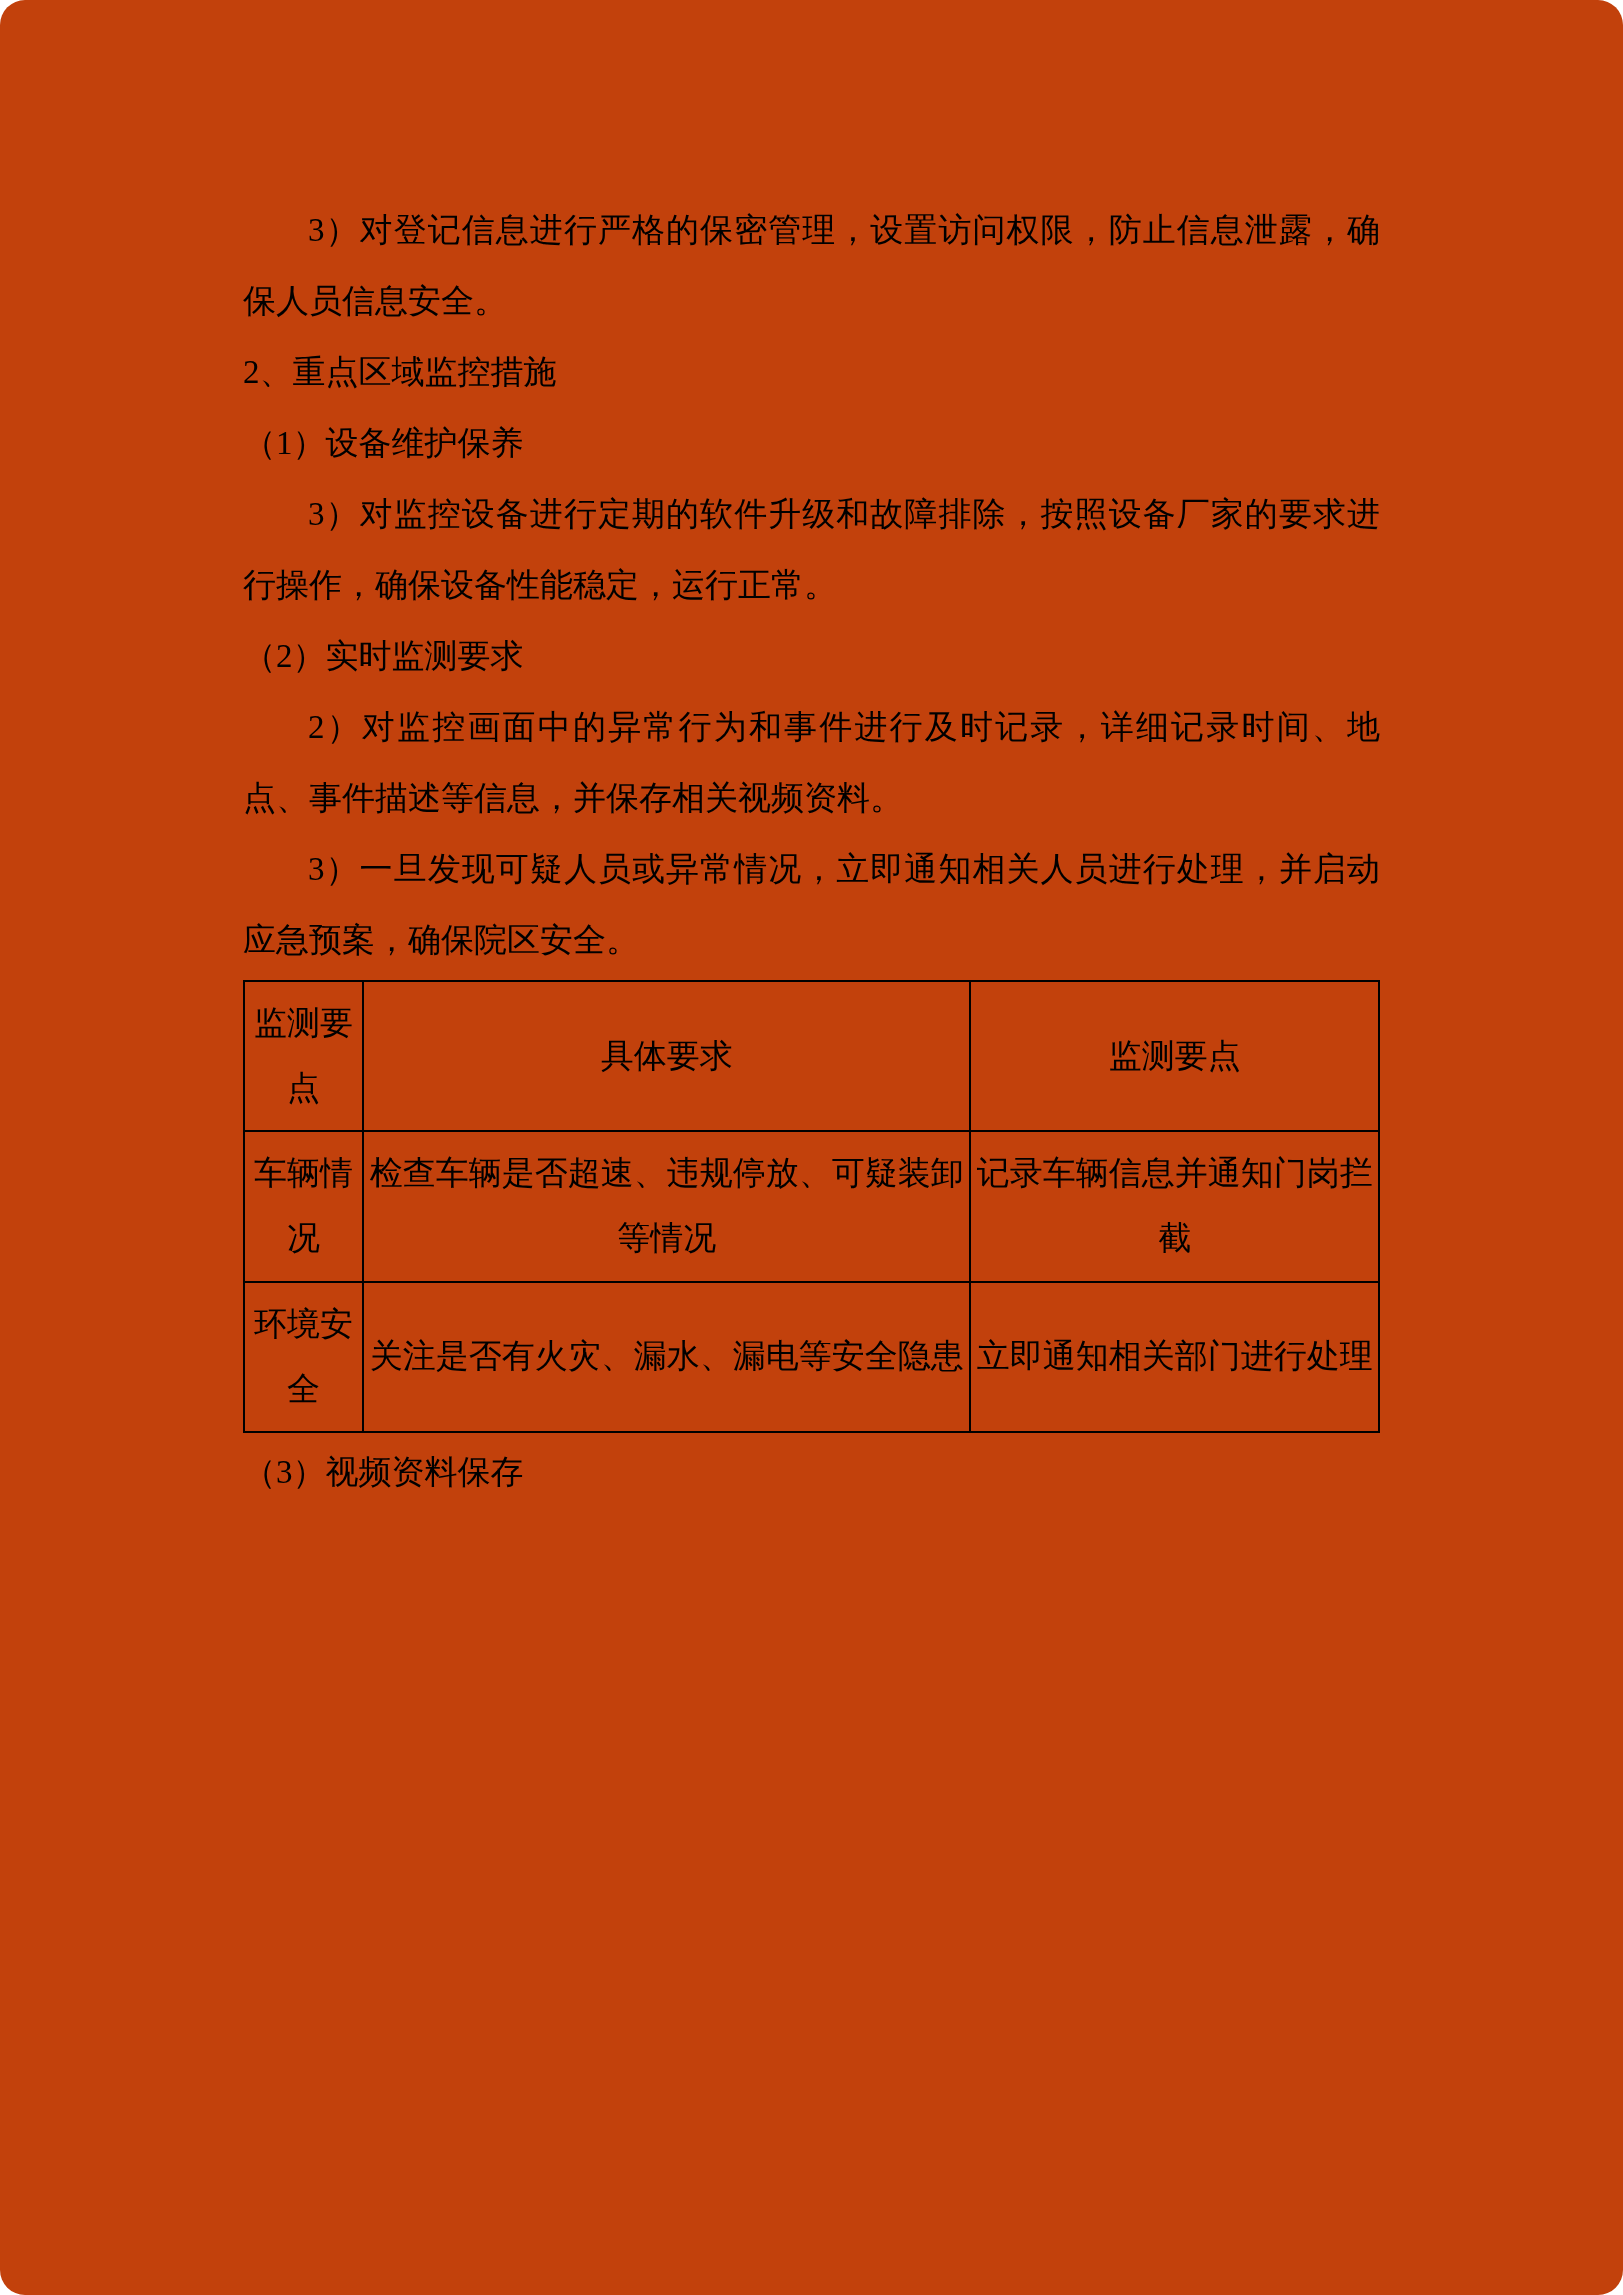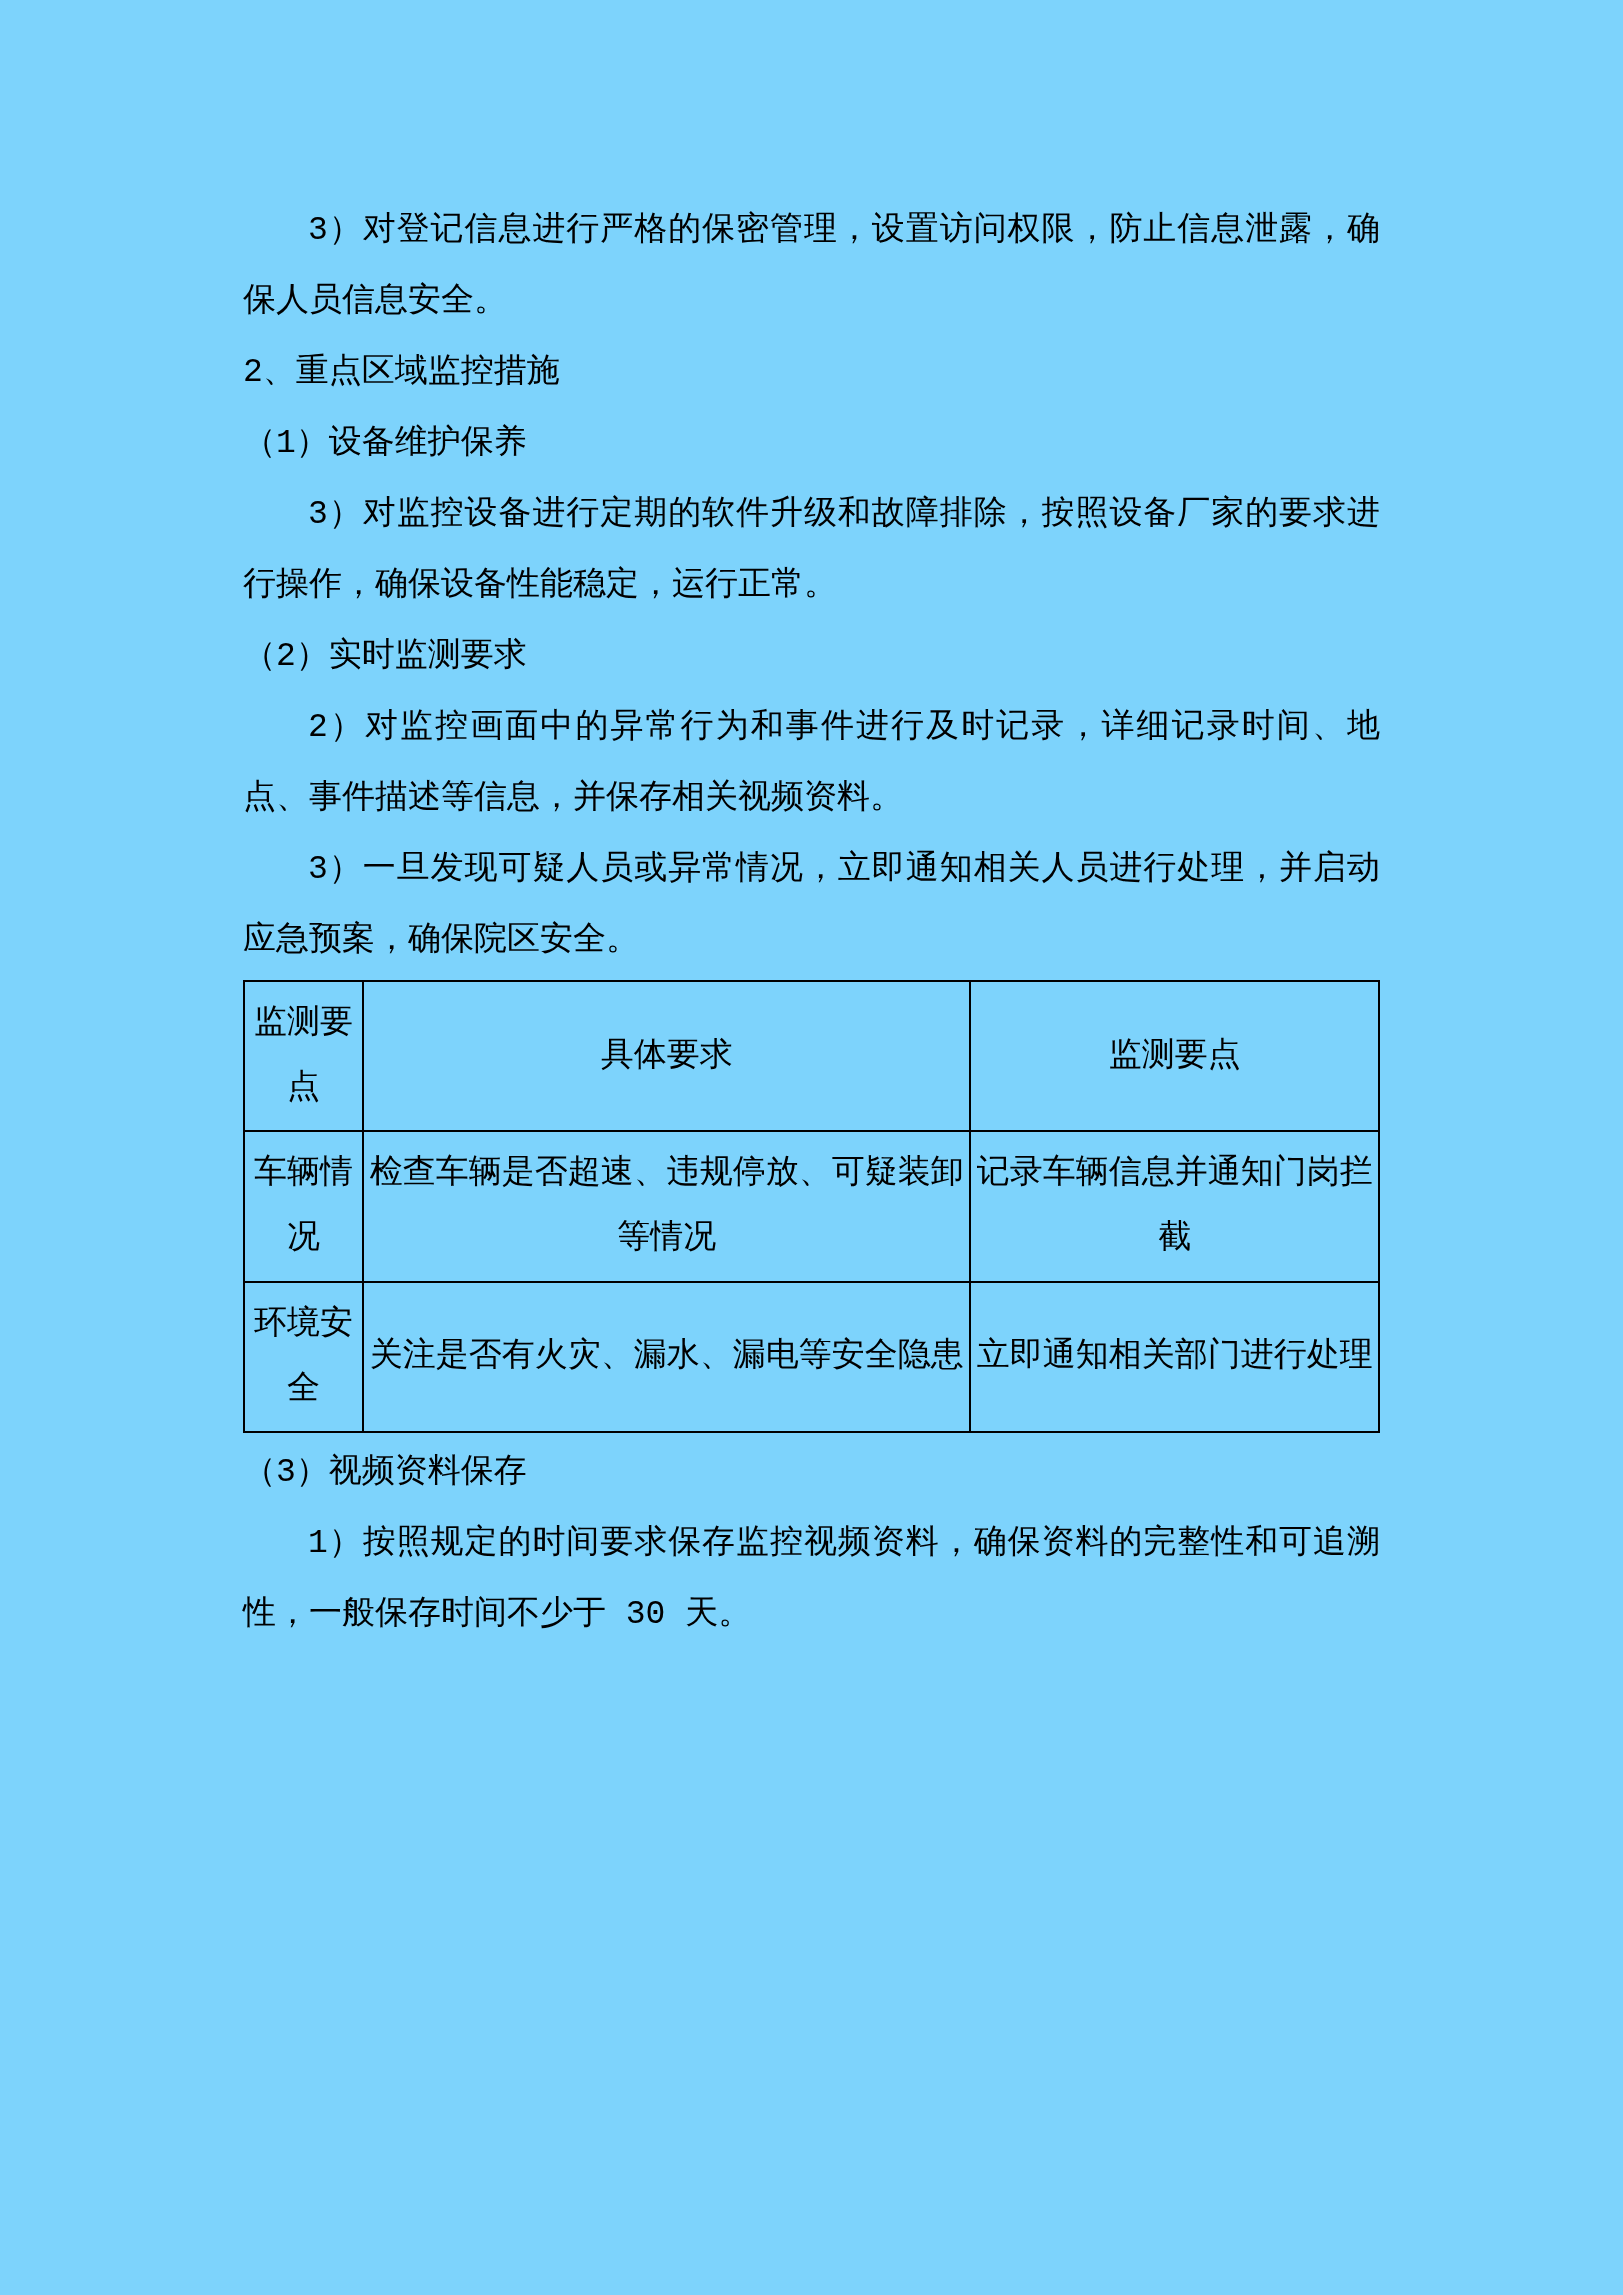--- a/index.html
+++ b/index.html
@@ -1,26 +1,27 @@
 <!DOCTYPE html>
 <html style="font-size:10.5px"><head>
 <meta charset="utf-8">
 <style>
   * { margin: 0; padding: 0; box-sizing: border-box; }
   html, body { background: #ffffff; }
   .page {
     position: relative;
     width: 1623px;
     height: 2295px;
-    background: #7dd3fc;
+    background: #c2410c;
     padding: 195px 243px 0 243px;
-    font-family: Liberation Mono, monospace;
+    font-family: Liberation Serif, serif;
     font-size: 33px;
     line-height: 71px;
     color: #000000;
+    border-radius: 25px;
   }
   .para {
     text-align: justify;
     word-break: break-all;
   }
   .para.indent {
     text-indent: 65px;
   }
   .doc-table {
     width: 100%;
@@ -86,16 +87,15 @@
       <tr>
         <td>环境安全</td>
         <td>关注是否有火灾、漏水、漏电等安全隐患</td>
         <td>立即通知相关部门进行处理</td>
       </tr>
     </tbody>
   </table>
 
   <p class="para">（3）视频资料保存</p>
 
-  <p class="para indent">1）按照规定的时间要求保存监控视频资料，确保资料的完整性和可追溯性，一般保存时间不少于 30 天。</p>
 
 </main>
 
 
 </body></html>

